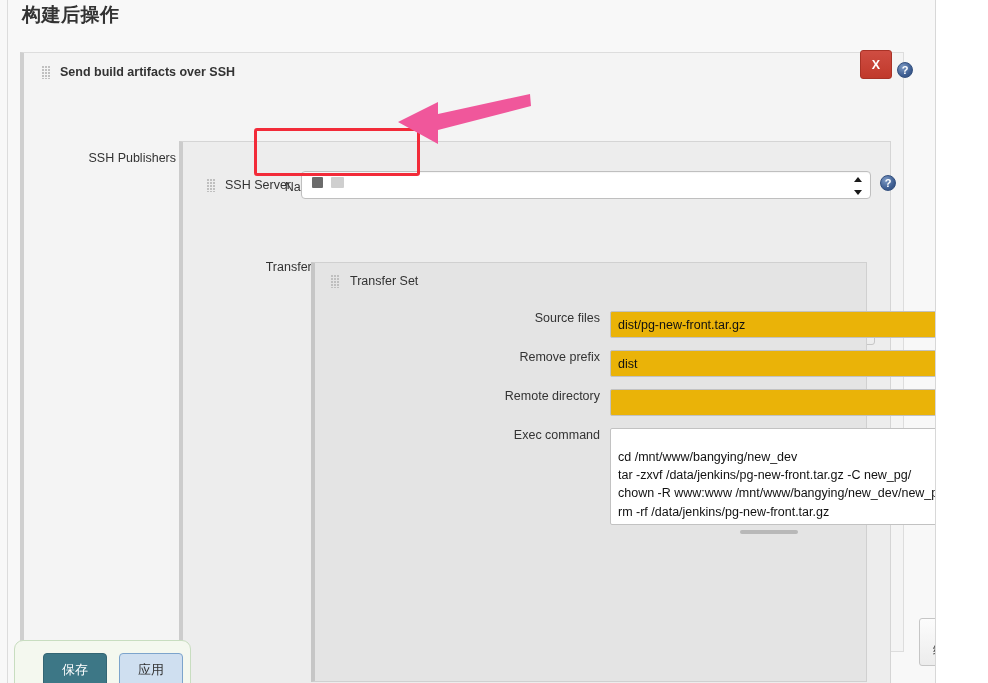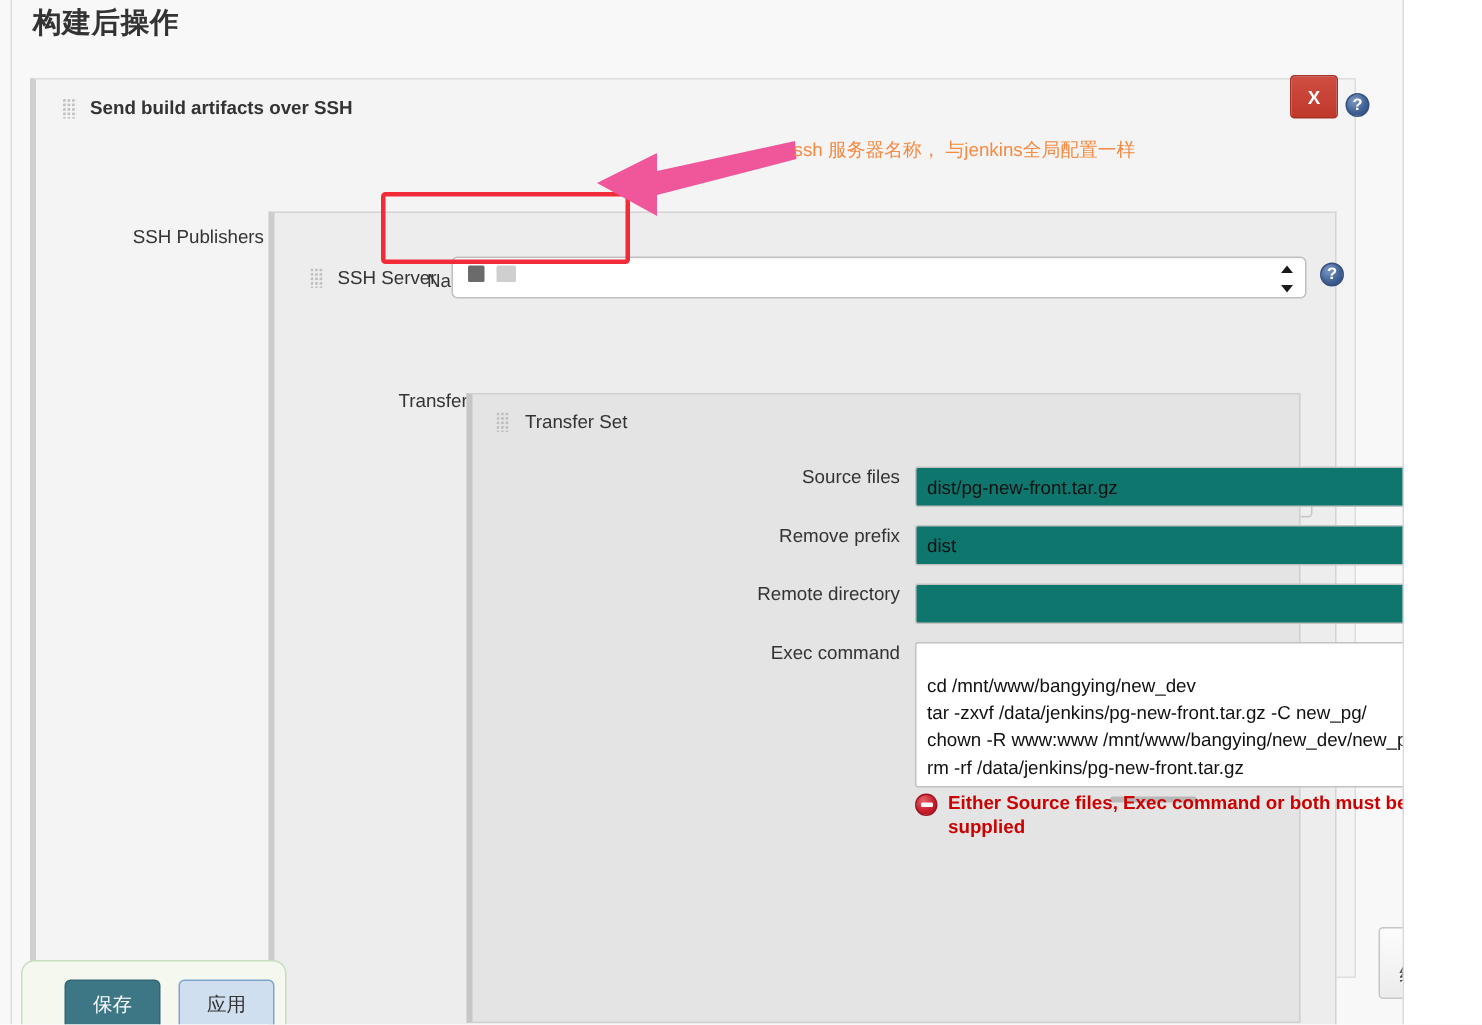--- a/index.html
+++ b/index.html
@@ -232,21 +232,21 @@
   .field-label {
     position: absolute;
     left: 0px; width: 285px;
     text-align: right;
     font-size: 12.5px; color: #333333;
   }
   .field-input {
     position: absolute;
     left: 295px;
     width: 372px; height: 27px;
-    background: #0f766e;
+    background: #eab308;
     border: 1px solid #c2c2c2;
     border-radius: 2px;
     font-size: 12.5px;
     color: #111111;
     padding: 12px 7px;
     font-family: "Liberation Sans", "DejaVu Sans", sans-serif;
     outline: none;
   }
 
   .ta-wrap { position: absolute; left: 295px; }
@@ -427,40 +427,33 @@
 tar -zxvf /data/jenkins/pg-new-front.tar.gz -C new_pg/
 chown -R www:www /mnt/www/bangying/new_dev/new_pg/
 rm -rf /data/jenkins/pg-new-front.tar.gz
 rm -rf  /mnt/www/bangying/new_dev/new_pg/vue-mall.tar.gz</textarea>
               
               <div class="ta-scroll"></div>
             </div>
 
           </div>
 
-          <div class="err-row">
-            <span class="err-icon">
-                <span></span>
-              </span>
-            <span class="err-text">Either Source files, Exec command or both must be supplied</span>
-          </div>
 
 
           <button class="btn adv2">高级...</button>
         </div>
 
       </div>
     </div>
 
     <div class="help-icon help-top">?</div>
 
     <div class="redbox"></div>
     <svg class="arrow-svg" viewBox="0 0 140 60">
       <polygon points="138,2 46,22 46,10 6,30 46,52 46,38 139,14" fill="#f0579b"></polygon>
     </svg>
-    <div class="annot-text">ssh 服务器名称， 与jenkins全局配置一样</div>
 
     <div class="savebar">
       <div class="btn-save">保存</div>
       <div class="btn-apply">应用</div>
     </div>
   </div>
 </div>
 
 </body></html>

